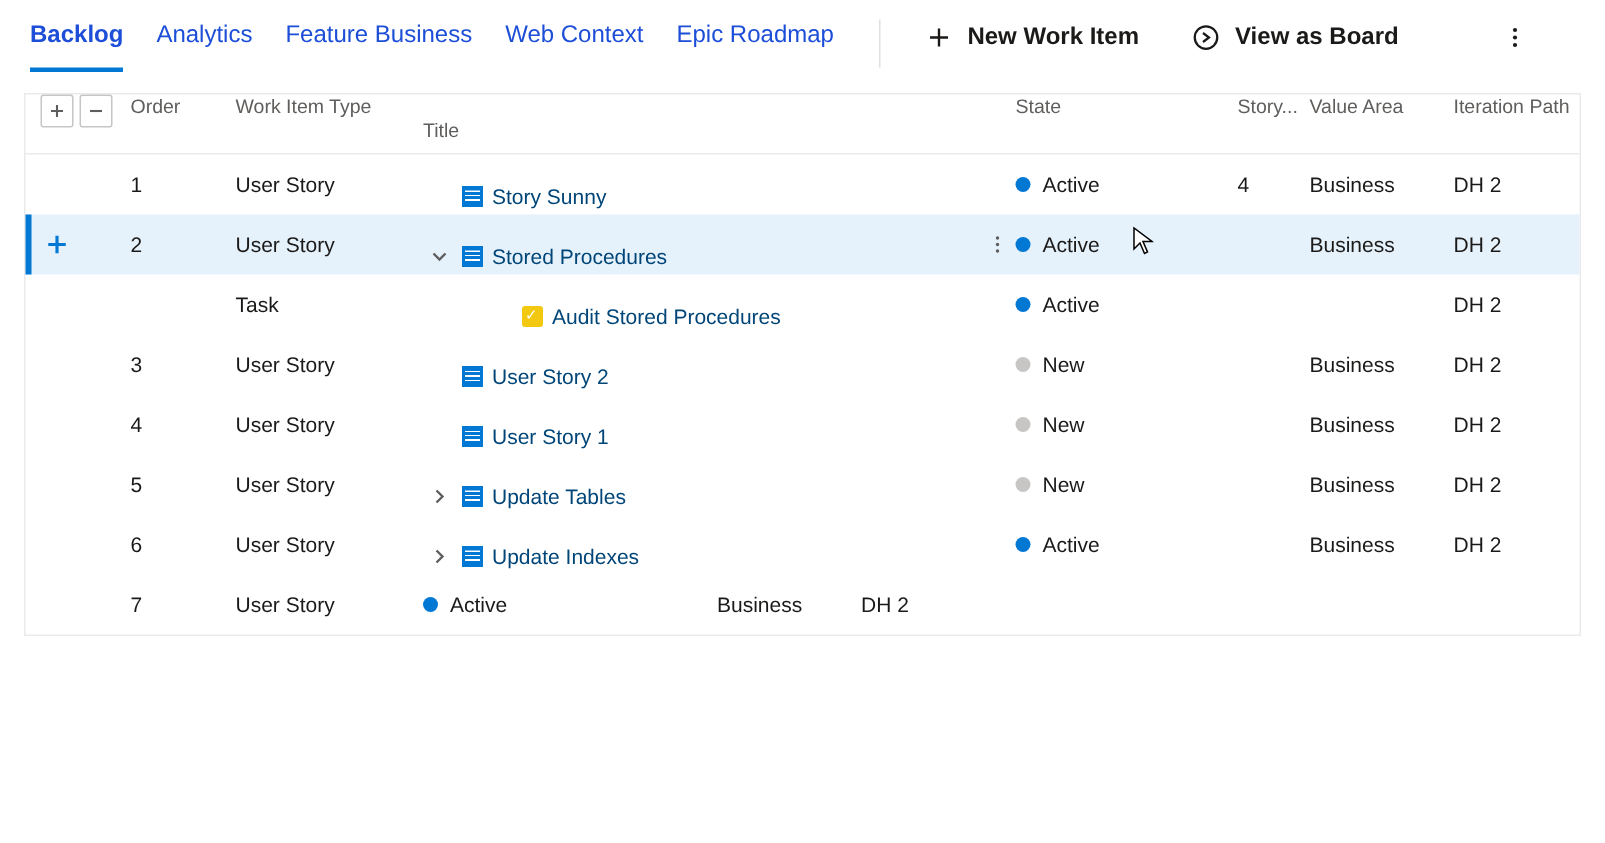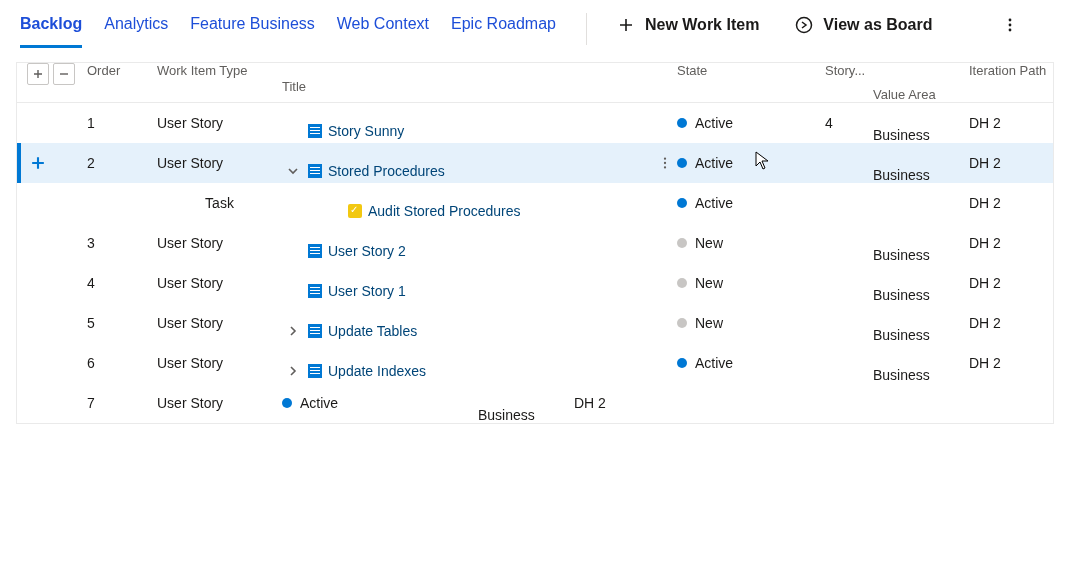--- a/index.html
+++ b/index.html
@@ -97,21 +97,21 @@
       left: 0; top: 0; bottom: 0;
       width: 4px;
       background: #0078d4;
     }
     .col-ctrl { width: 70px; display:flex; align-items:center; padding-left:10px; gap:4px; }
     .col-order { width: 70px; }
     .col-type  { width: 125px; }
     .col-title { width: 395px; display:flex; align-items:center;margin-top:16px; }
     .col-state { width: 148px; display:flex; align-items:center; }
     .col-sp    { width: 48px;  text-overflow: ellipsis; overflow:hidden; white-space:nowrap; }
-    .col-va    { width: 96px; margin-top: 24px; }
+    .col-va    { width: 96px; }
     .col-iter  { flex: 1; }
 
     .sq-btn {
       width: 22px; height: 22px;
       border: 1px solid #c8c6c4;
       border-radius: 2px;
       display:inline-flex; align-items:center; justify-content:center;
       color:#605e5c; font-size:14px; cursor:pointer; background:#fff;
       line-height:1;
     }
@@ -285,21 +285,21 @@
             <circle cx="8" cy="13" r="1.3" fill="#605e5c"></circle>
           </svg>
         </span>
         <span class="cursor"><svg width="14" height="20" viewBox="0 0 14 20">
             <path d="M1 1l0 14 4-4 3 7 2-1-3-7 6 0z" fill="#fff" stroke="#000" stroke-width="1"></path>
           </svg></span>
       </div>
       <div class="grid-row">
         <div class="col-ctrl"></div>
         <div class="col-order"></div>
-        <div class="col-type" style="padding-left: 0px; text-align: center;">Task</div>
+        <div class="col-type" style="padding-left: 0px;">Task</div>
         <div class="col-title">
           <span style="display: inline-block; width: 40px;"></span>
           <span class="chev"></span>
           <span class="wi-icon task"></span>
           <span class="title-link">Audit Stored Procedures</span>
         </div>
         <div class="col-state">
           <span class="state-dot dot-active"></span>
           <span>Active</span>
         </div>

